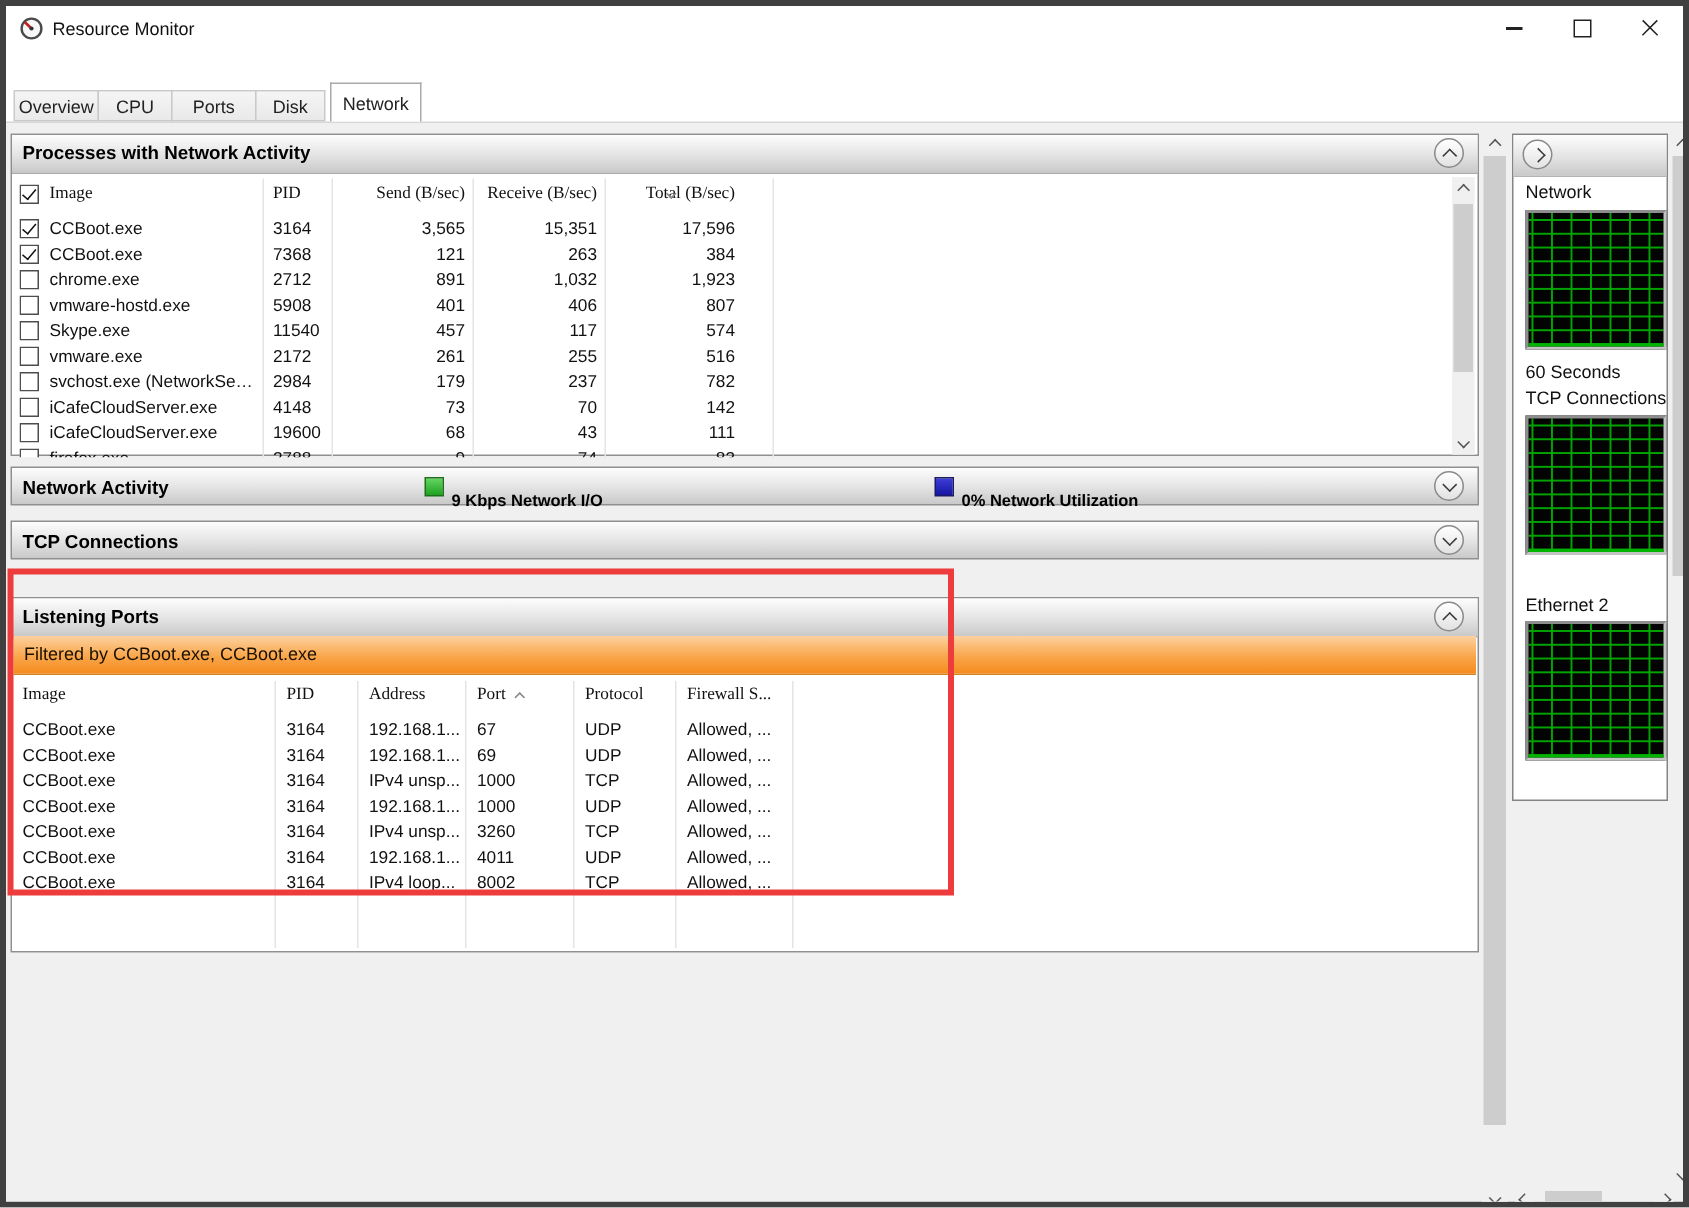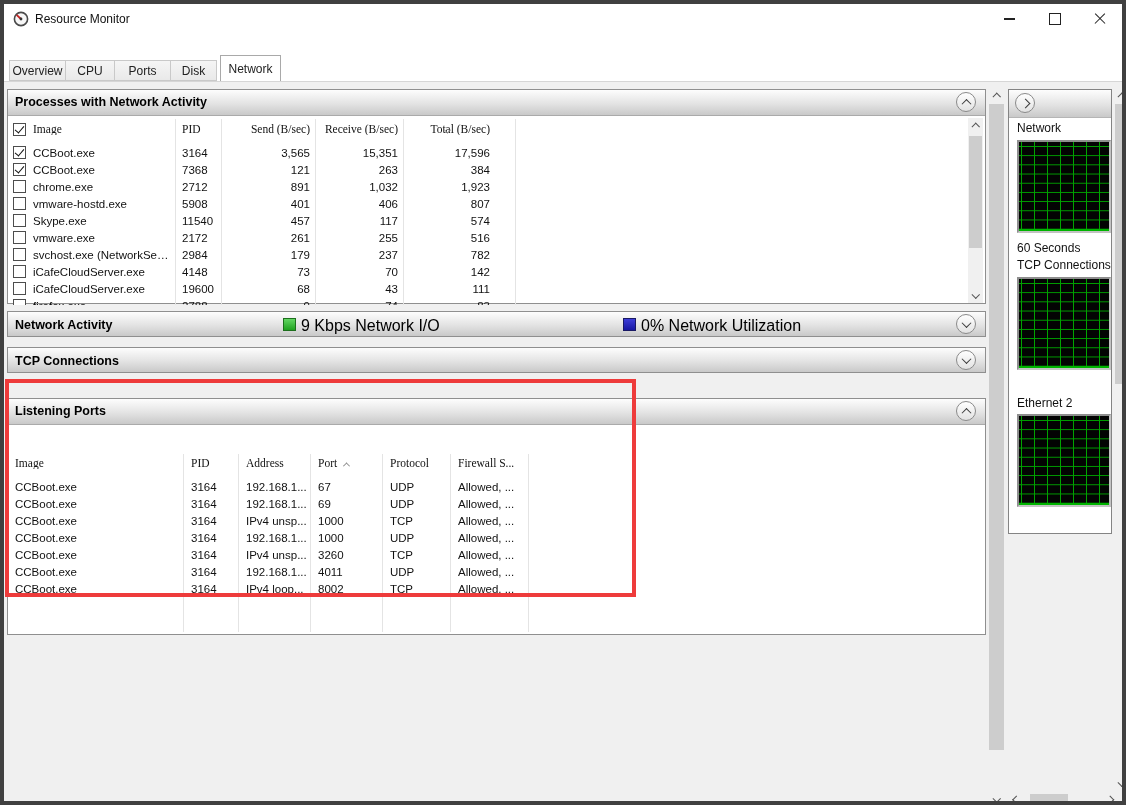--- a/index.html
+++ b/index.html
@@ -40,21 +40,21 @@
   .cbtn{position:absolute;right:9px;top:2px;width:20px;height:20px;border:1px solid #8a8a8a;border-radius:50%;background:linear-gradient(#ffffff,#e2e2e2);display:flex;align-items:center;justify-content:center;box-sizing:border-box;}
   .chev{display:inline-block;width:6px;height:6px;border-right:1.7px solid #3b3b3b;border-bottom:1.7px solid #3b3b3b;}
   .chev.up{transform:rotate(-135deg) translate(-1px,-1px);}
   .chev.down{transform:rotate(45deg) translate(-1px,-1px);}
   .chev.right{transform:rotate(-45deg);}
   .chev.s{width:4.5px;height:4.5px;border-width:1.4px;border-color:#555;}
 
   
   .chip{position:absolute;width:13px;height:13px;box-sizing:border-box;border:1px solid #1d6f1d;background:linear-gradient(#63d663,#1fa21f);top:6px;}
   .chip.blue{border-color:#191964;background:linear-gradient(#3d3dd8,#1616a2);}
-  .legend-label{position:absolute;top:5px;font-size:16px;color:#000;}
+  .legend-label{position:absolute;top:16px;font-size:11px;color:#000;font-weight:bold;}
 
   
   .thead,.trow{display:grid;align-items:center;font-size:11.5px;color:#111;}
   .proc-grid{grid-template-columns:162px 46px 94px 88px 112px;margin-left:5px;}
   .ports-grid{grid-template-columns:168px 55px 72px 72px 68px 78px;margin-left:7px;}
   .thead{height:26px;font-family:Liberation Serif, serif;}
   .trow{height:17px;}
   .cell{white-space:nowrap;overflow:hidden;}
   .cell.num{text-align:right;padding-right:5px;}
   .cell.c-total{padding-right:25px;}
@@ -283,20 +283,23 @@
       </div>
   </div>
 
   <div class="panel" style="left:3px;top:394px;width:979px;height:237px;">
     <div class="phead">
       <span class="ptitle">Listening Ports</span>
       <div class="cbtn">
           <span class="chev up"></span>
         </div>
     </div>
+    <div class="filterbar">
+      <span>Filtered by CCBoot.exe, CCBoot.exe</span>
+    </div>
     <div style="position:absolute;left:0;right:1px;top:51px;bottom:1px;overflow:hidden;">
       <div class="vline" style="left:175px;top:4px;height:178px"></div>
       <div class="vline" style="left:230px;top:4px;height:178px"></div>
       <div class="vline" style="left:302px;top:4px;height:178px"></div>
       <div class="vline" style="left:374px;top:4px;height:178px"></div>
       <div class="vline" style="left:442px;top:4px;height:178px"></div>
       <div class="vline" style="left:520px;top:4px;height:178px"></div>
       <div class="sort-ind" style="left:336px;top:3px"><span class="chev up"></span></div>
       <div class="thead ports-grid">
         <span class="cell">Image</span>

